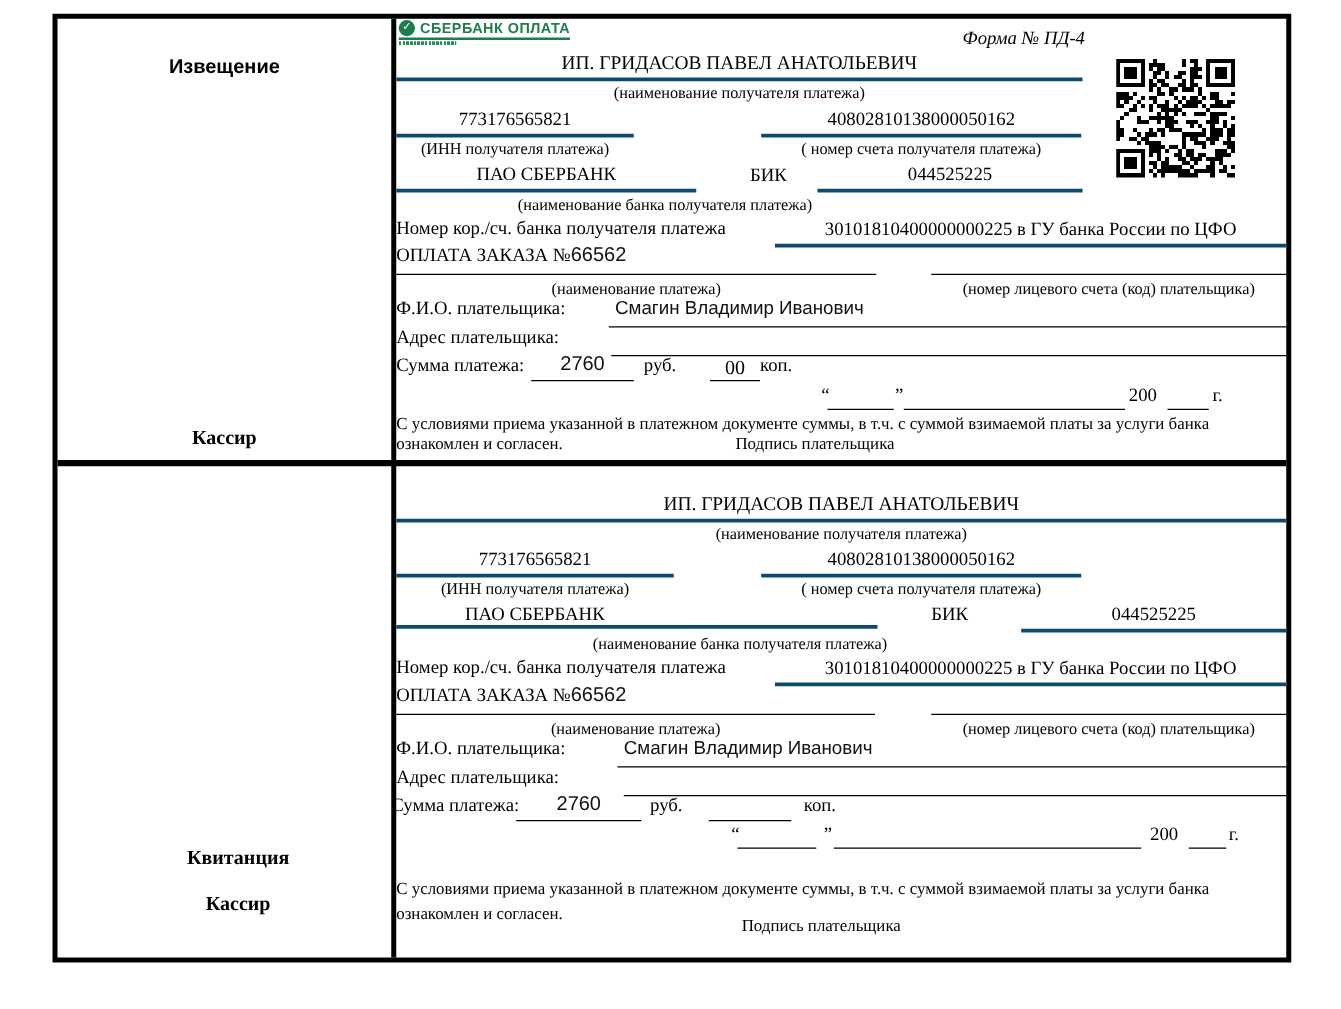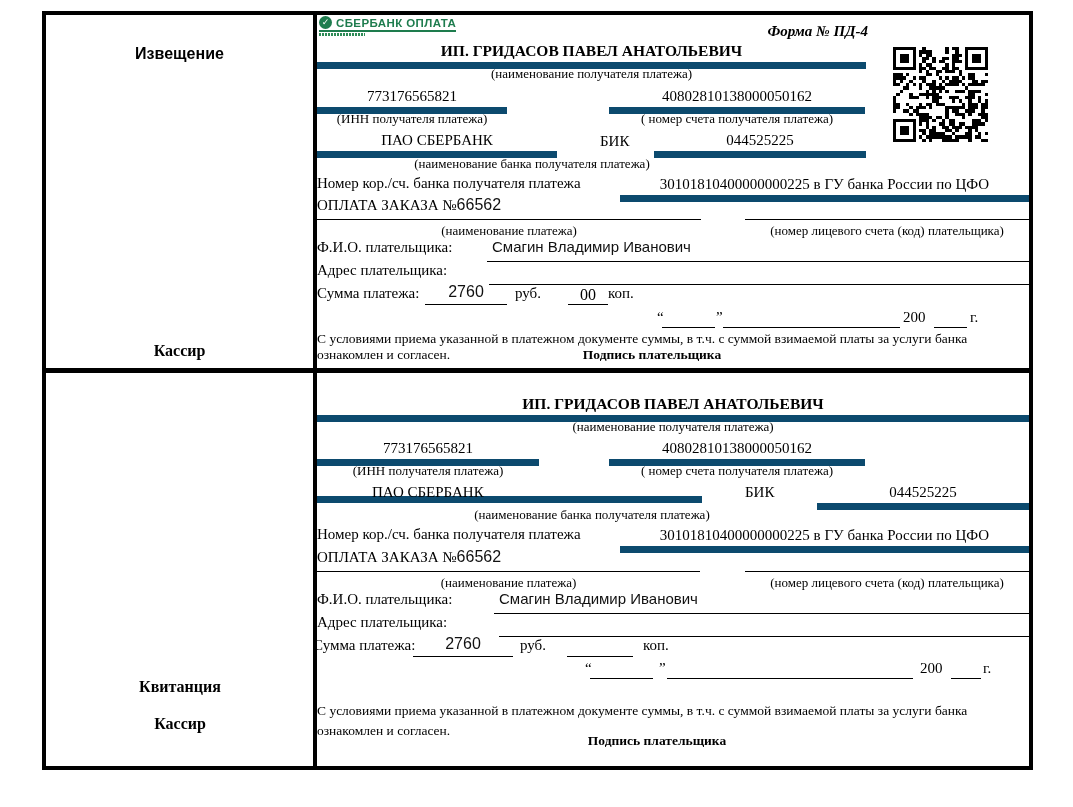--- a/index.html
+++ b/index.html
@@ -1,31 +1,31 @@
 <!DOCTYPE html>
 <html><head>
 <meta charset="utf-8">
 <style>
   html,body{margin:0;padding:0;background:#fff;}
   #page{position:relative;width:1073px;height:807px;background:#fff;overflow:hidden;}
   #box{position:absolute;left:42px;top:11px;width:983px;height:751px;border:4px solid #000;background:#fff;}
   .vdiv{position:absolute;left:267px;top:0;bottom:0;width:4px;background:#000;}
   .hdiv{position:absolute;left:0;right:0;top:353px;height:5px;background:#000;}
   .cellLT{position:absolute;left:0;top:0;width:267px;height:263px;}
-  .cellLB{position:absolute;left:0;top:358px;width:268px;height:393px;}
+  .cellLB{position:absolute;left:0;top:358px;width:268px;height:393px;padding-left:21px;}
   .contT{position:absolute;left:271px;top:0;width:712px;height:353px;}
   .contB{position:absolute;left:271px;top:358px;width:712px;height:393px;}
   .abs{position:absolute;white-space:nowrap;}
   .ser{font-family:"Liberation Serif",serif;font-size:15px;color:#000;}
   .hint{font-family:"Liberation Serif",serif;font-size:13px;color:#000;text-align:center;white-space:nowrap;}
   .sans{font-family:"Liberation Sans",sans-serif;font-size:15px;color:#111;}
-  .b{font-weight:bold;}
+  .b{font-weight:normal;}
   .i{font-style:italic;}
   .ctr{text-align:center;}
-  .uline{border-bottom:7px solid #0c4a6e;height:22px;line-height:22px;}
+  .uline{border-bottom:3px solid #0c4a6e;height:22px;line-height:22px;}
   .line{position:absolute;border-top:1px solid #000;height:0;}
   .small{font-size:13.5px;line-height:16px;}
   .sideSans{font-family:"Liberation Sans",sans-serif;font-weight:bold;font-size:16px;text-align:center;width:100%;}
   .sideSer{font-family:"Liberation Serif",serif;font-weight:bold;font-size:16px;text-align:center;width:100%;}
   .green{color:#1e7c4e;}
   .qrbox{position:absolute;left:576px;top:32px;width:95px;height:95px;}
   .qrbox svg{width:100%;height:100%;shape-rendering:crispEdges;fill:#000;}
 </style>
 </head>
 <body>

